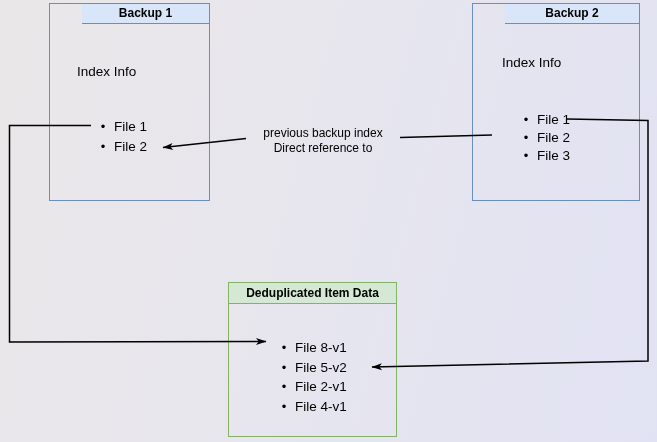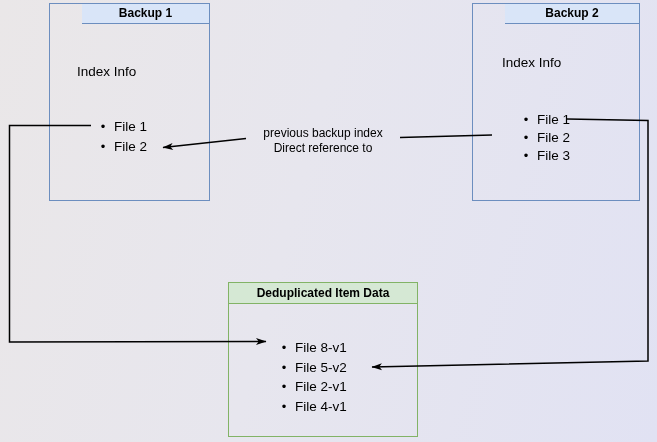--- a/index.html
+++ b/index.html
@@ -120,21 +120,21 @@
         <span class="dot">•</span>
         <span class="item-label">File 2</span>
       </div>
       <div class="item">
         <span class="dot">•</span>
         <span class="item-label">File 3</span>
       </div>
     </div>
   </div>
 
-  <div class="box green dd" style="left:228px; top:282px; width:190px; height:155px;">
+  <div class="box green dd" style="left:228px; top:282px; width:169px; height:155px;">
     <div class="box-header">Deduplicated Item Data</div>
     <div class="file-list" style="left:48px; top:55px;">
       <div class="item">
         <span class="dot">•</span>
         <span class="item-label">File 8-v1</span>
       </div>
       <div class="item">
         <span class="dot">•</span>
         <span class="item-label">File 5-v2</span>
       </div>

